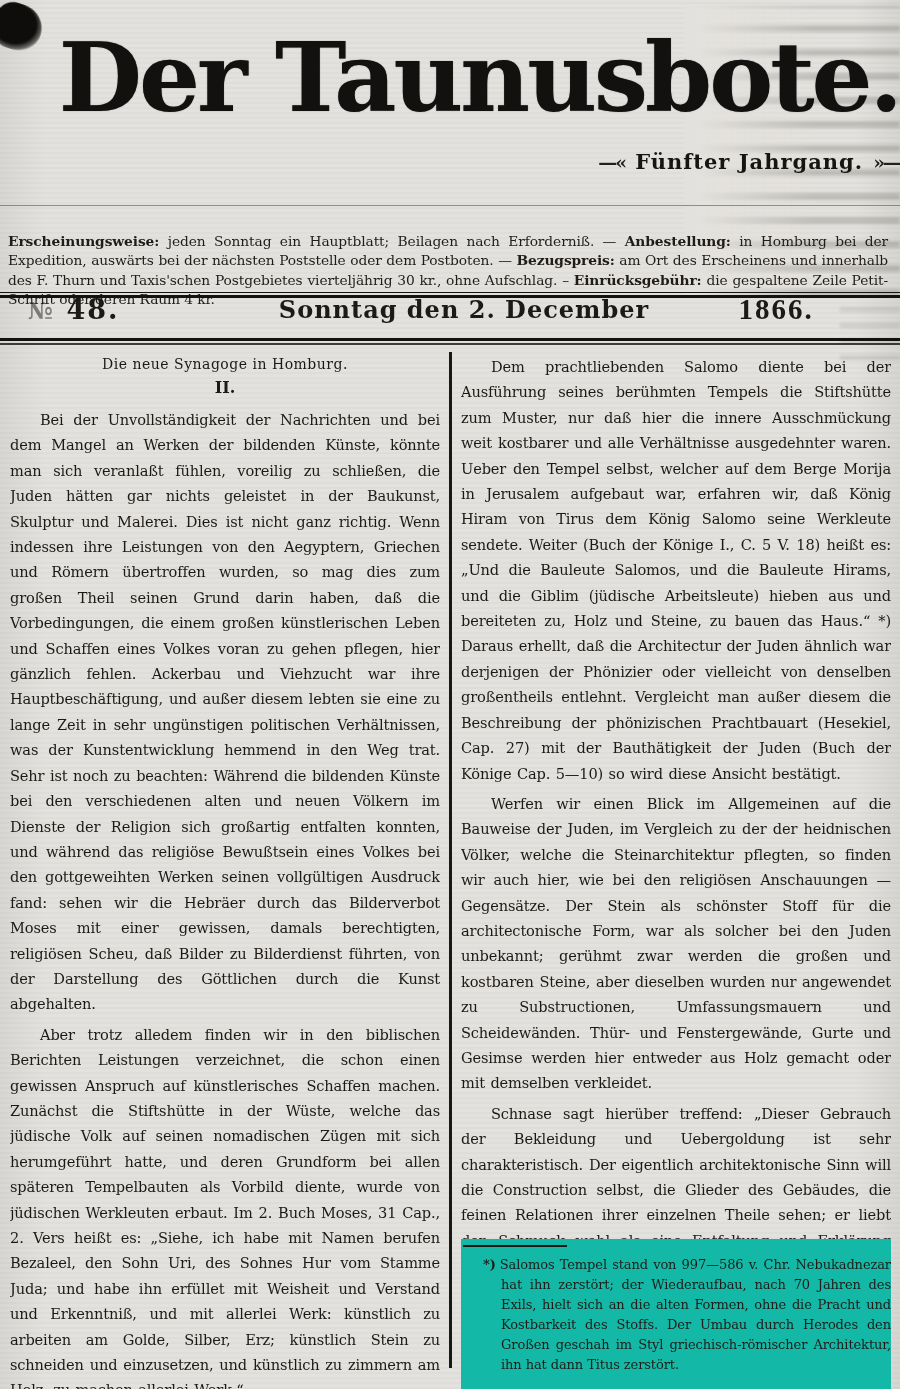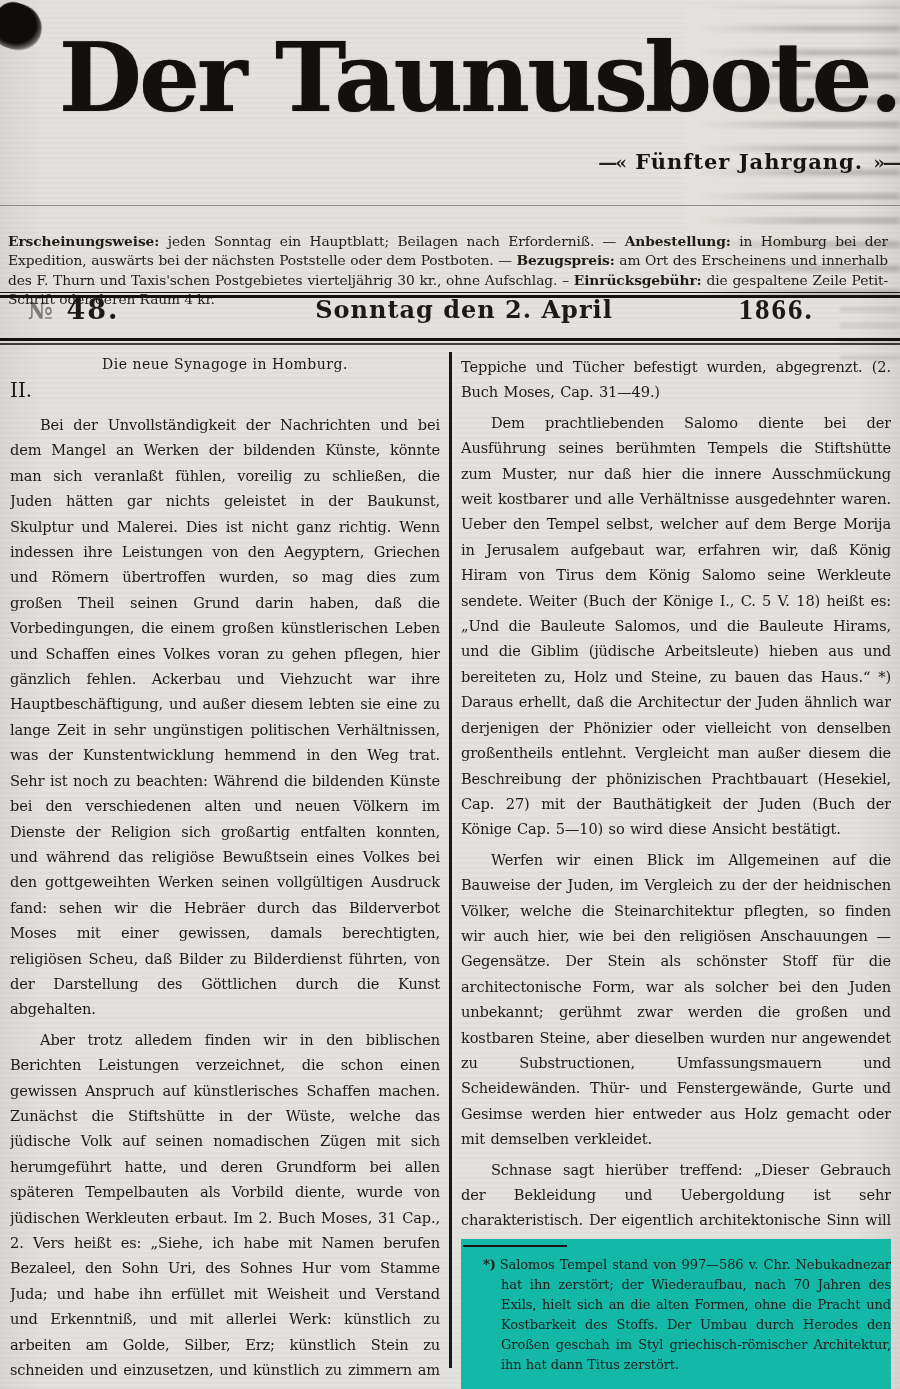--- a/index.html
+++ b/index.html
@@ -75,21 +75,21 @@
   .issue-year{width:230px;text-align:center;padding-right:18px;box-sizing:border-box;font-size:29px;font-weight:bold;letter-spacing:2px;font-family:Liberation Serif, serif;}
 
   
   .columns{position:absolute;top:352px;left:0;width:900px;height:1037px;}
   .col{position:absolute;top:0;bottom:0;overflow:hidden;}
   .col-left{left:10px;width:430px;}
   .col-right{left:461px;width:430px;}
   .divider{position:absolute;left:449px;top:0;height:1016px;width:2.5px;background:#1a1816;}
 
   .art-title{margin:4px 0 2px 0;text-align:center;font-size:14px;font-weight:normal;letter-spacing:.5px;}
-  .art-sec{margin:6px 0 10px 0;text-align:left;font-size:20px;font-weight:normal;}
+  .art-sec{margin:6px 0 10px 0;text-align:center;font-size:16px;font-weight:bold;}
 
   .para{
     margin:0 0 5px 0;
     font-size:14.6px;line-height:25.4px;text-align:justify;
     letter-spacing:-0.15px;word-spacing:1px;color:#1d1a16;
   }
   .para.ind{text-indent:30px;}
   .col-right .para:first-child{margin-top:2px;}
 
   
@@ -125,21 +125,21 @@
 
   <p class="pubinfo"><span class="b">Erscheinungsweise:</span><span> jeden Sonntag ein Hauptblatt; Beilagen nach Erforderniß. — </span><span class="b">Anbestellung:</span><span> in Homburg bei der Expedition, auswärts bei der nächsten Poststelle oder dem Postboten. — </span><span class="b">Bezugspreis:</span><span> am Ort des Erscheinens und innerhalb des F. Thurn und Taxis'schen Postgebietes vierteljährig 30 kr., ohne Aufschlag. – </span><span class="b">Einrücksgebühr:</span><span> die gespaltene Zeile Petit-Schrift oder deren Raum 4 kr.</span></p>
 
   <div class="band-rule-top">
     <div class="thin"></div>
       <div class="thick"></div>
   </div>
 
   <div class="issue-row">
     <div class="issue-no"><span class="nosign">№</span> <span>48.</span></div>
-    <div class="issue-date">Sonntag den 2. April</div>
+    <div class="issue-date">Sonntag den 2. December</div>
     <div class="issue-year">1866.</div>
   </div>
 
   <div class="band-rule-bot">
     <div class="thick"></div>
       <div class="thin"></div>
   </div>
 
   <main class="columns">
 
@@ -149,21 +149,20 @@
       <div class="paras">
           <p class="para ind">Bei der Unvollständigkeit der Nachrichten und bei dem Mangel an Werken der bildenden Künste, könnte man sich veranlaßt fühlen, voreilig zu schließen, die Juden hätten gar nichts geleistet in der Baukunst, Skulptur und Malerei. Dies ist nicht ganz richtig. Wenn indessen ihre Leistungen von den Aegyptern, Griechen und Römern übertroffen wurden, so mag dies zum großen Theil seinen Grund darin haben, daß die Vorbedingungen, die einem großen künstlerischen Leben und Schaffen eines Volkes voran zu gehen pflegen, hier gänzlich fehlen. Ackerbau und Viehzucht war ihre Hauptbeschäftigung, und außer diesem lebten sie eine zu lange Zeit in sehr ungünstigen politischen Verhältnissen, was der Kunstentwicklung hemmend in den Weg trat. Sehr ist noch zu beachten: Während die bildenden Künste bei den verschiedenen alten und neuen Völkern im Dienste der Religion sich großartig entfalten konnten, und während das religiöse Bewußtsein eines Volkes bei den gottgeweihten Werken seinen vollgültigen Ausdruck fand: sehen wir die Hebräer durch das Bilderverbot Moses mit einer gewissen, damals berechtigten, religiösen Scheu, daß Bilder zu Bilderdienst führten, von der Darstellung des Göttlichen durch die Kunst abgehalten.</p>
           <p class="para ind">Aber trotz alledem finden wir in den biblischen Berichten Leistungen verzeichnet, die schon einen gewissen Anspruch auf künstlerisches Schaffen machen. Zunächst die Stiftshütte in der Wüste, welche das jüdische Volk auf seinen nomadischen Zügen mit sich herumgeführt hatte, und deren Grundform bei allen späteren Tempelbauten als Vorbild diente, wurde von jüdischen Werkleuten erbaut. Im 2. Buch Moses, 31 Cap., 2. Vers heißt es: „Siehe, ich habe mit Namen berufen Bezaleel, den Sohn Uri, des Sohnes Hur vom Stamme Juda; und habe ihn erfüllet mit Weisheit und Verstand und Erkenntniß, und mit allerlei Werk: künstlich zu arbeiten am Golde, Silber, Erz; künstlich Stein zu schneiden und einzusetzen, und künstlich zu zimmern am Holz, zu machen allerlei Werk.“</p>
         </div>
     </section>
 
     <div class="divider"></div>
 
     <section class="col col-right">
       <div class="paras">
-          <p class="para">Teppiche und Tücher befestigt wurden, abgegrenzt. (2. Buch Moses, Cap. 31—49.)</p>
           <p class="para ind">Dem prachtliebenden Salomo diente bei der Ausführung seines berühmten Tempels die Stiftshütte zum Muster, nur daß hier die innere Ausschmückung weit kostbarer und alle Verhältnisse ausgedehnter waren. Ueber den Tempel selbst, welcher auf dem Berge Morija in Jerusalem aufgebaut war, erfahren wir, daß König Hiram von Tirus dem König Salomo seine Werkleute sendete. Weiter (Buch der Könige I., C. 5 V. 18) heißt es: „Und die Bauleute Salomos, und die Bauleute Hirams, und die Giblim (jüdische Arbeitsleute) hieben aus und bereiteten zu, Holz und Steine, zu bauen das Haus.“ *) Daraus erhellt, daß die Architectur der Juden ähnlich war derjenigen der Phönizier oder vielleicht von denselben großentheils entlehnt. Vergleicht man außer diesem die Beschreibung der phönizischen Prachtbauart (Hesekiel, Cap. 27) mit der Bauthätigkeit der Juden (Buch der Könige Cap. 5—10) so wird diese Ansicht bestätigt.</p>
           <p class="para ind">Werfen wir einen Blick im Allgemeinen auf die Bauweise der Juden, im Vergleich zu der der heidnischen Völker, welche die Steinarchitektur pflegten, so finden wir auch hier, wie bei den religiösen Anschauungen — Gegensätze. Der Stein als schönster Stoff für die architectonische Form, war als solcher bei den Juden unbekannt; gerühmt zwar werden die großen und kostbaren Steine, aber dieselben wurden nur angewendet zu Substructionen, Umfassungsmauern und Scheidewänden. Thür- und Fenstergewände, Gurte und Gesimse werden hier entweder aus Holz gemacht oder mit demselben verkleidet.</p>
           <p class="para ind">Schnase sagt hierüber treffend: „Dieser Gebrauch der Bekleidung und Uebergoldung ist sehr charakteristisch. Der eigentlich architektonische Sinn will die Construction selbst, die Glieder des Gebäudes, die feinen Relationen ihrer einzelnen Theile sehen; er liebt den Schmuck wohl als eine Entfaltung und Erklärung dieser einzelnen Theile, nicht aber als einen fremdartigen Prunk, welcher den eigentlichen Bau verhüllt und über denselben Ungewißheit läßt. Hier aber sehen wir Goldglanz und ehernen Schmuck, der blendend und prahlend die Wände und Glieder des Baues, wie die schwere Tracht des Barbaren, die schönen Verhälnisse des Körpers, verbirgt.“</p>
         </div>
       <div class="footnote-block">
         <div class="fn-rule"></div>
         <p class="fn"><span class="fn-marker">*)</span><span>Salomos Tempel stand von 997—586 v. Chr. Nebukadnezar hat ihn zerstört; der Wiederaufbau, nach 70 Jahren des Exils, hielt sich an die alten Formen, ohne die Pracht und Kostbarkeit des Stoffs. Der Umbau durch Herodes den Großen geschah im Styl griechisch-römischer Architektur, ihn hat dann Titus zerstört.</span></p>
       </div>
     </section>
 

